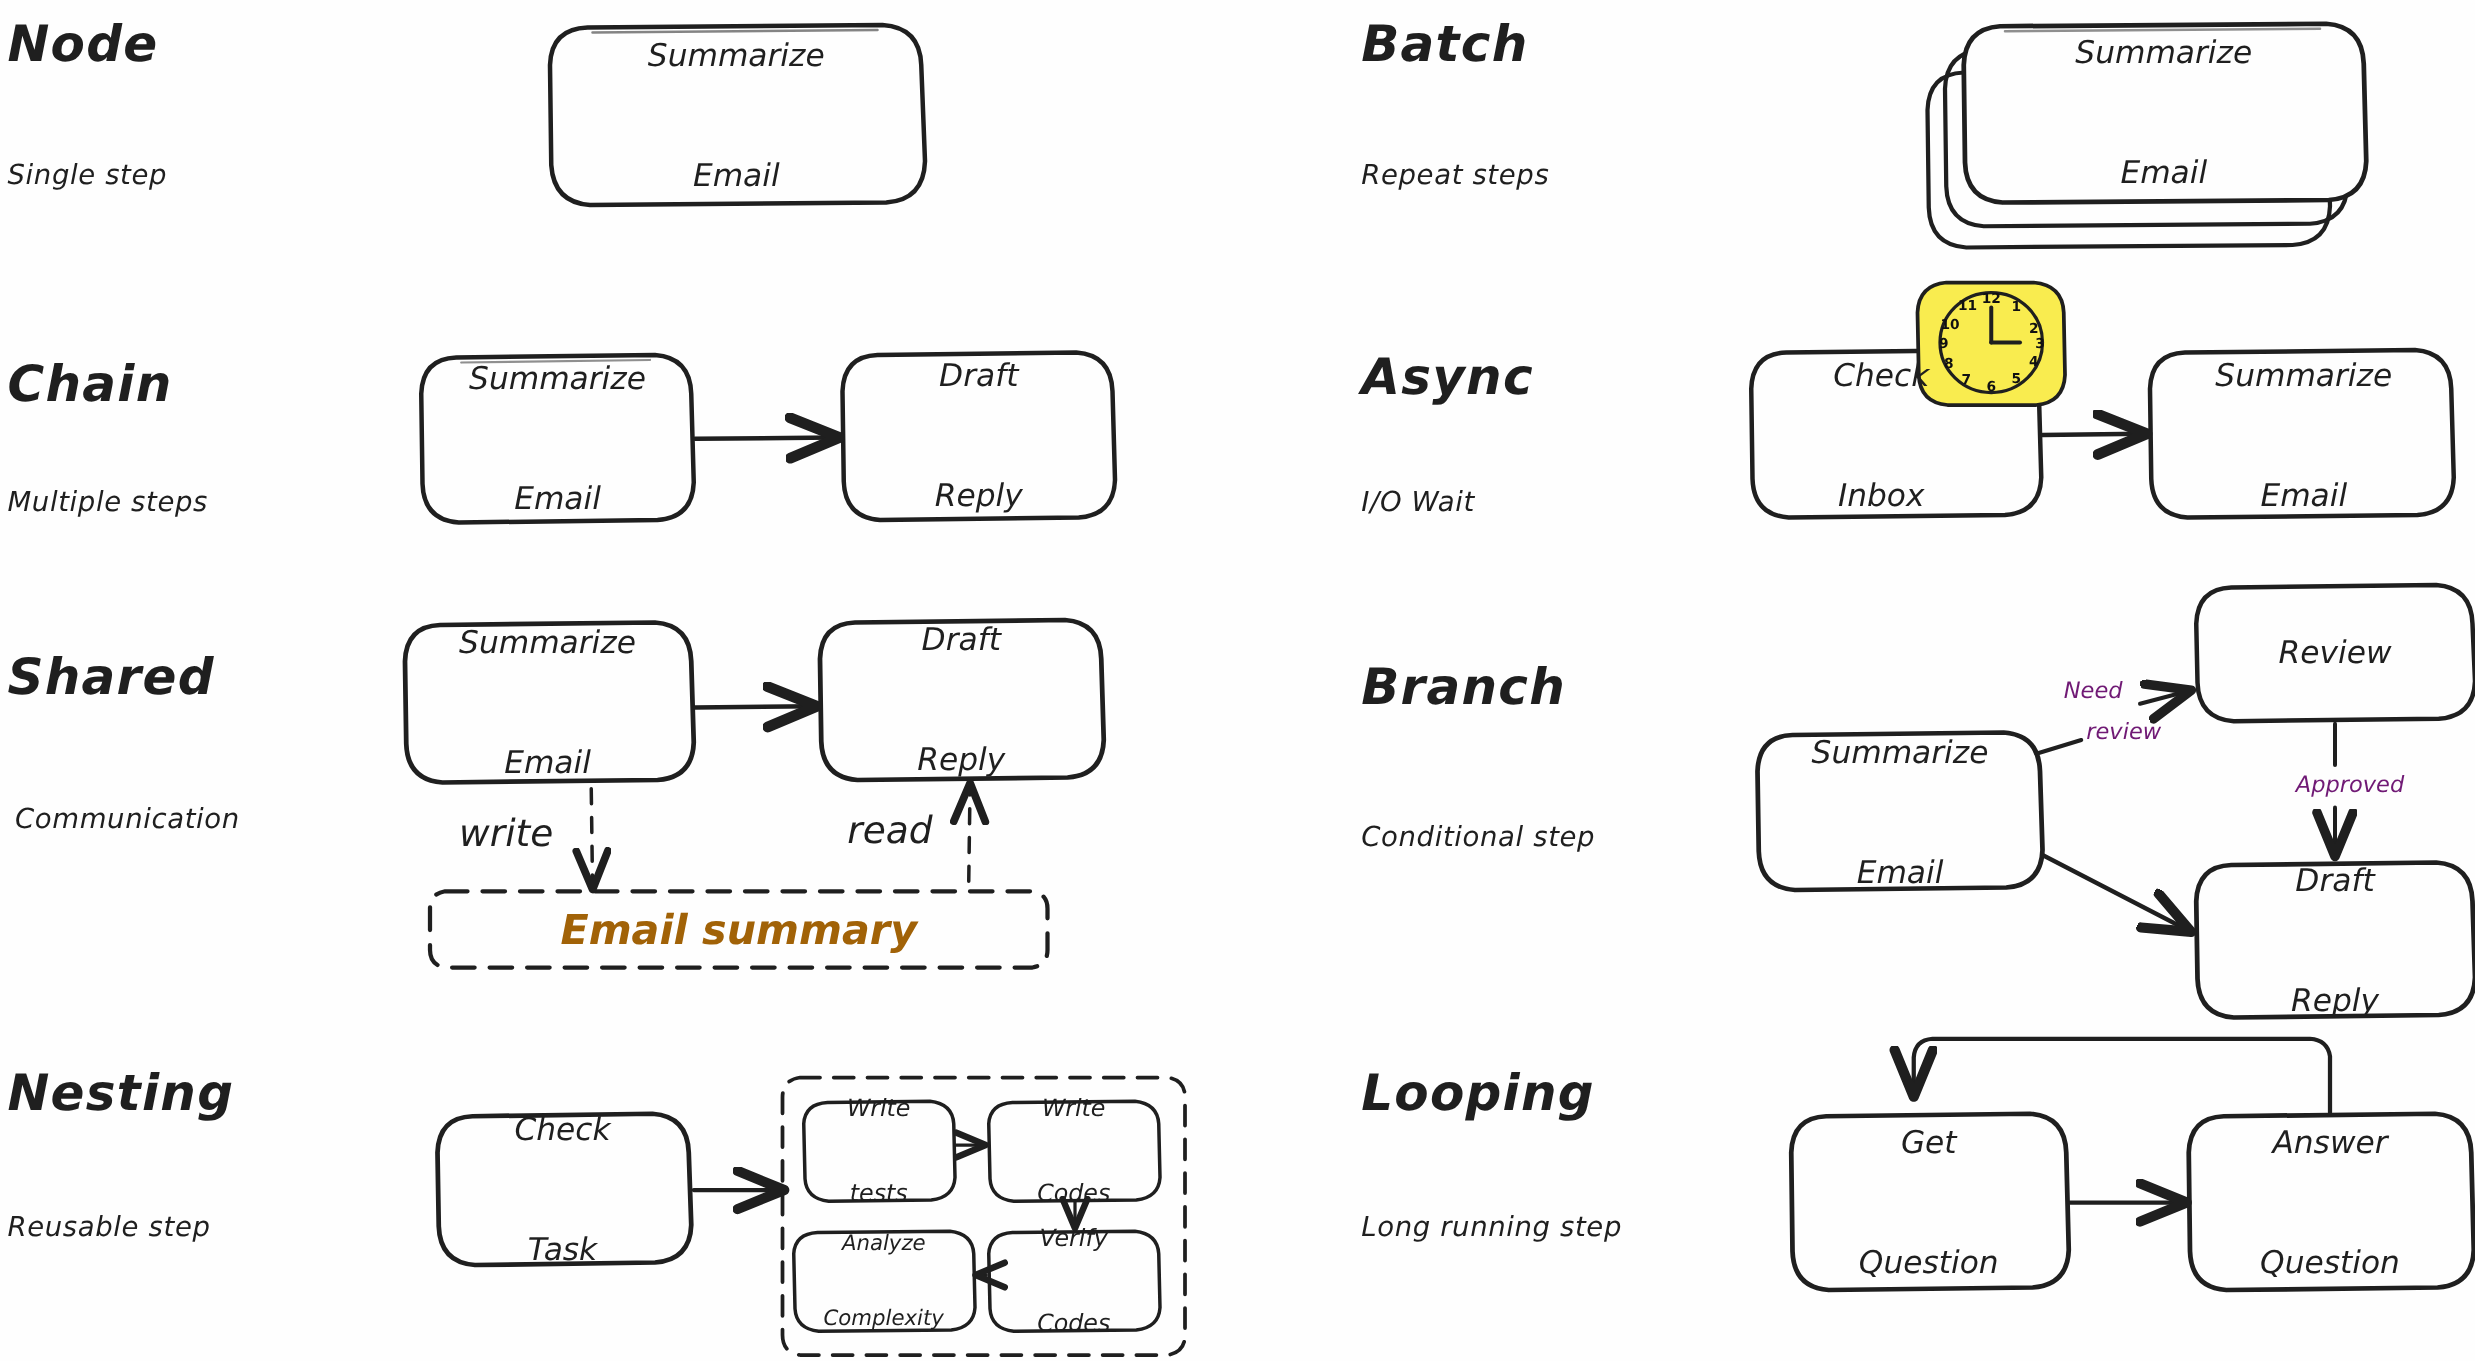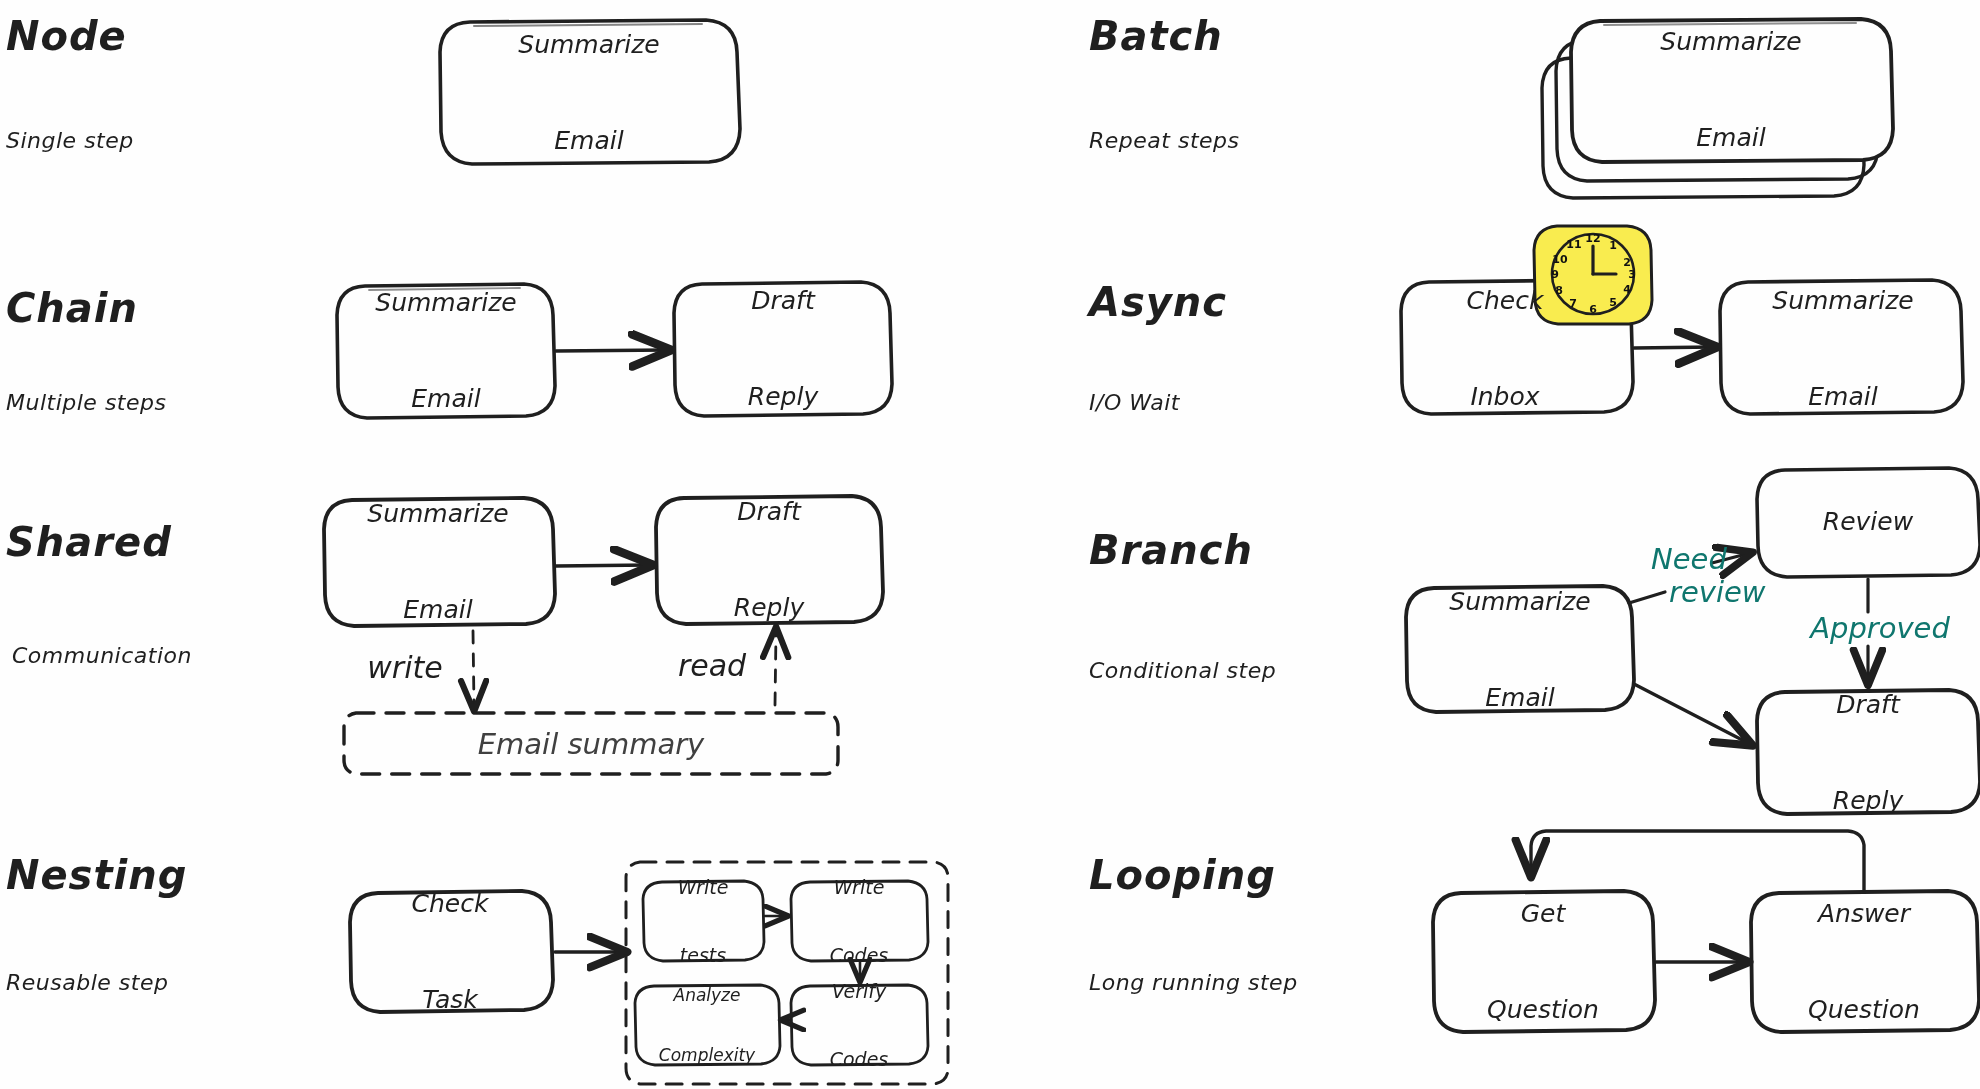--- a/index.html
+++ b/index.html
@@ -28,27 +28,27 @@
   .nodetext{
     font-family:"DejaVu Sans", sans-serif;
     font-size:25px;font-style:italic;font-weight:400;
     text-align:center;line-height:1.28;
     color:#1f1f1f;
   }
   .nodetext.sm{font-size:19px;line-height:1.2;}
   .nodetext.xs{font-size:17px;line-height:1.18;}
   .edgelabel{
     font-family:"DejaVu Sans", sans-serif;
-    font-size:29px;font-style:italic;color:#0f766e;
+    font-size:18px;font-style:italic;color:#701a75;
     text-align:center;line-height:1.2;
   }
   .rw{font-size:30px;font-style:italic;font-family:"DejaVu Sans",sans-serif;color:#1f1f1f;}
   .storetext{
     font-family:"DejaVu Sans", sans-serif;
-    font-size:29px;font-style:italic;color:#404040;text-align:center;
+    font-size:33px;font-style:italic;color:#a16207;text-align:center;font-weight:bold;
   }
   .ctr{transform:translate(-50%,-50%);}
   .clocknum{
     font-family:"DejaVu Sans", sans-serif;
     font-size:11px;font-weight:700;fill:#111;
   }
 </style>
 </head>
 <body>
 

